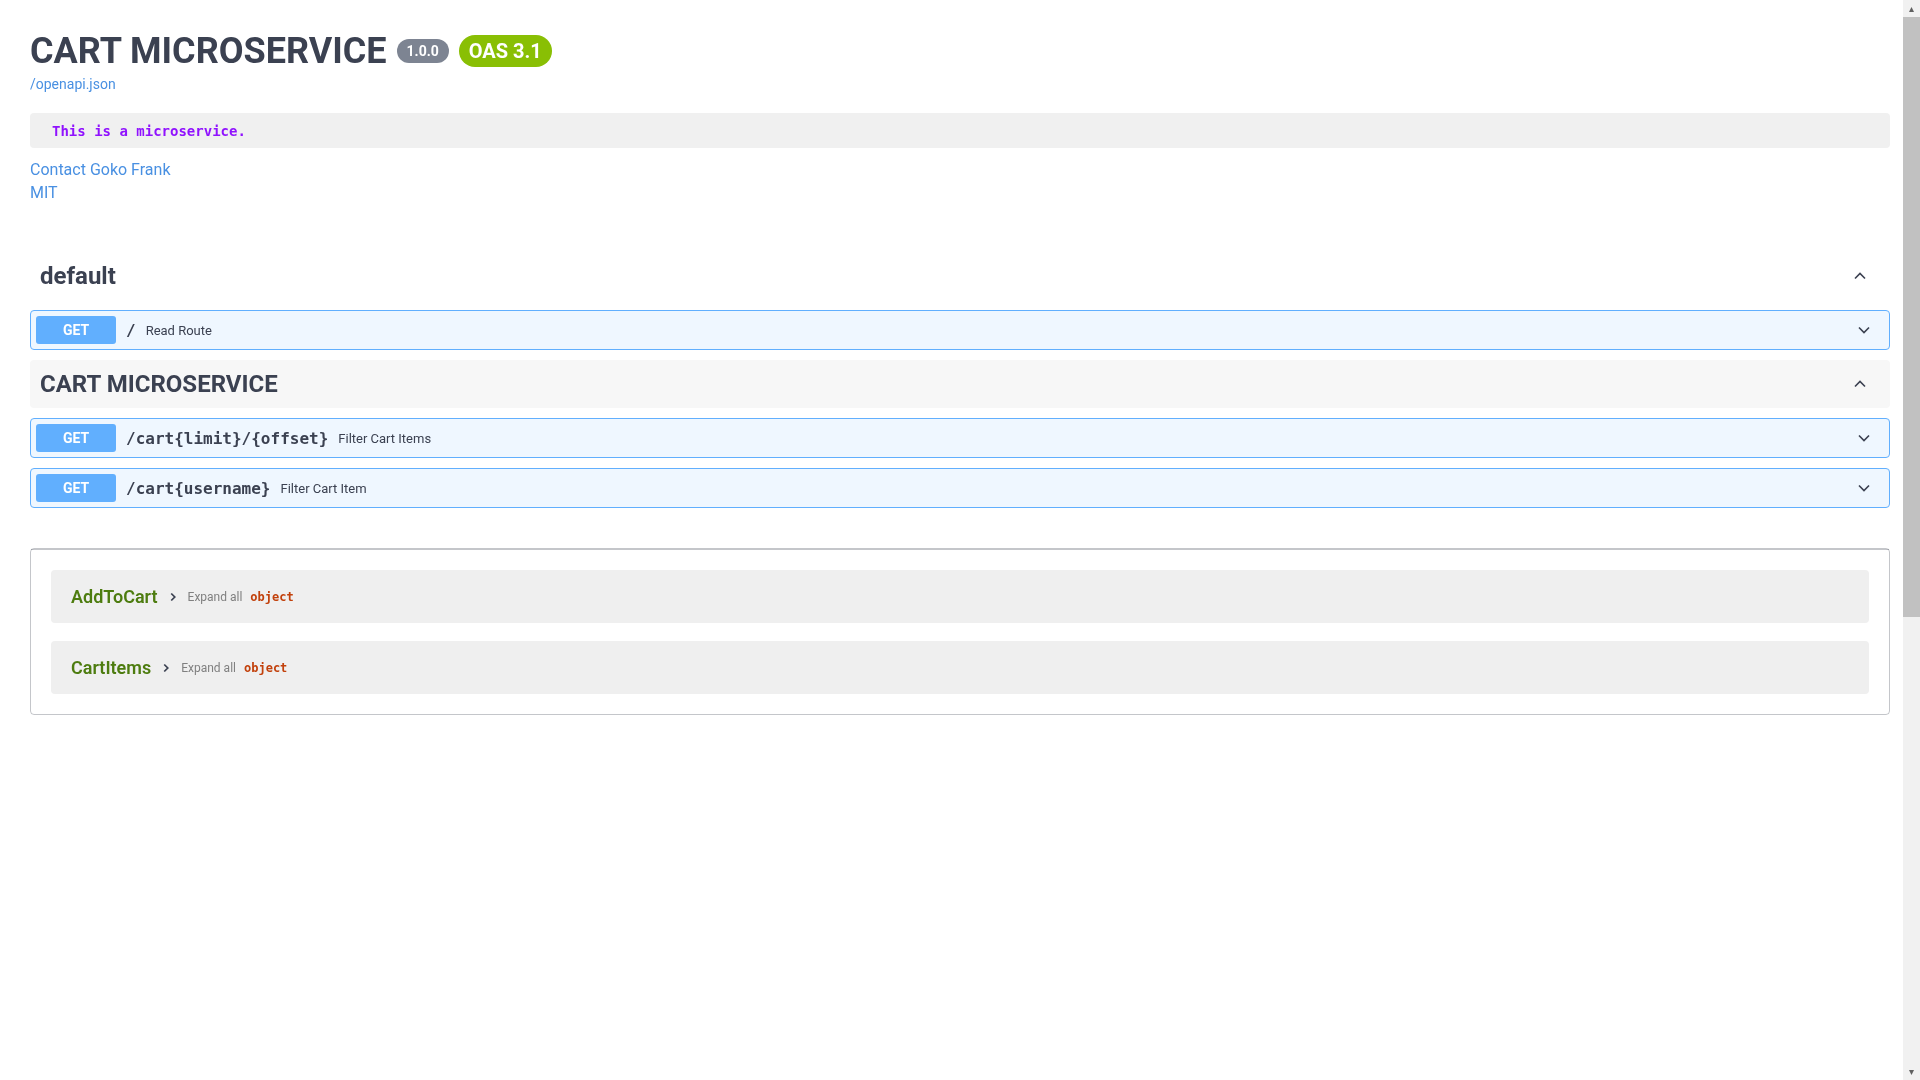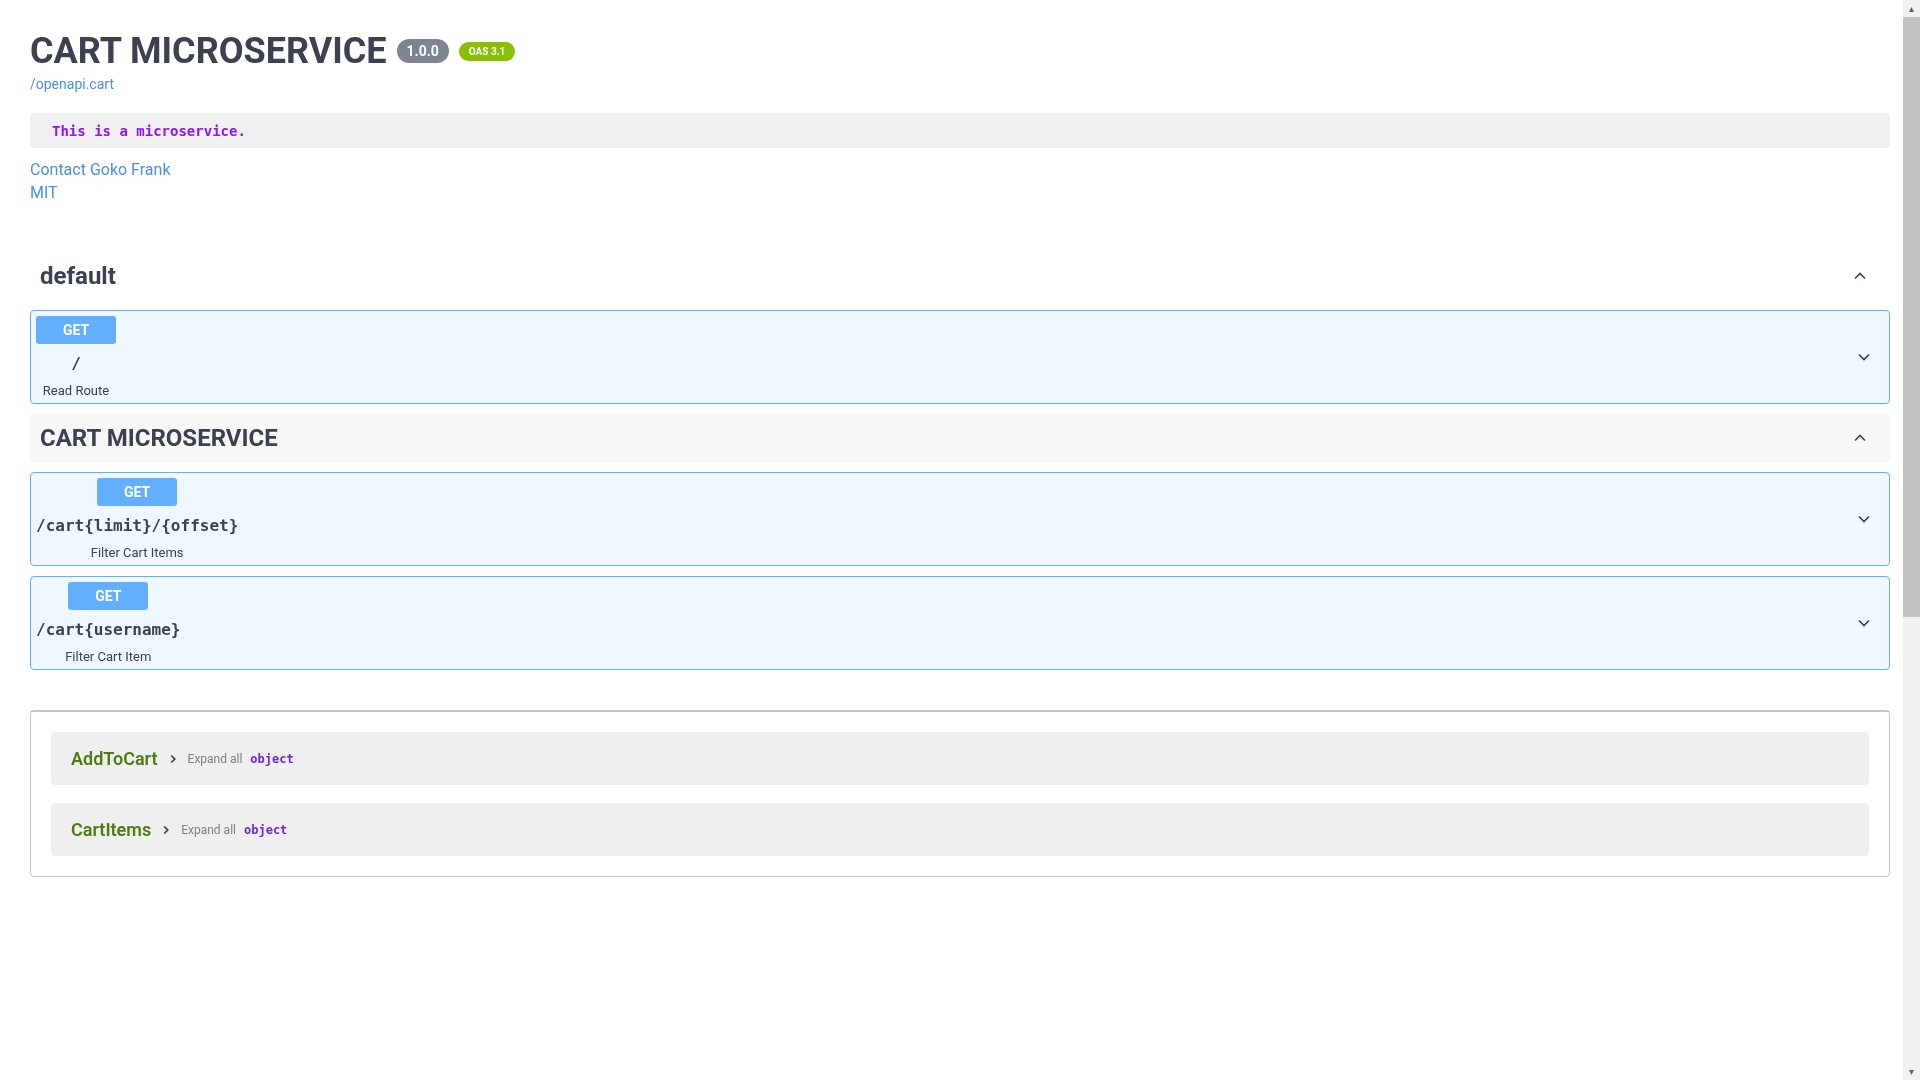--- a/index.html
+++ b/index.html
@@ -20,21 +20,21 @@
     background: #7d8492;
     color: #fff;
     font-size: 14px;
     font-weight: 700;
     padding: 4px 10px;
     border-radius: 56px;
   }
   .oas-badge {
     background: #89bf04;
     color: #fff;
-    font-size: 10px;
+    font-size: 20px;
     font-weight: 700;
     padding: 4px 10px;
     border-radius: 56px;
   }
   .spec-link {
     color: #4990e2;
     font-size: 14px;
     text-decoration: none;
     display: inline-block;
     margin-top: 4px;
@@ -90,21 +90,21 @@
     cursor: pointer;
   }
   .op-block.get {
     background: rgba(97,175,254,.1);
     border: 1px solid #61affe;
   }
   .op-block.post {
     background: rgba(73,204,144,.1);
     border: 1px solid #49cc90;
   }
-  .op-left { display: flex; align-items: center; gap: 10px; flex-direction: column; }
+  .op-left { display: flex; align-items: center; gap: 10px; }
   .method {
     font-size: 14px;
     font-weight: 700;
     color: #fff;
     padding: 6px 0;
     width: 80px;
     text-align: center;
     border-radius: 3px;
     flex-shrink: 0;
   }
@@ -170,21 +170,21 @@
   .schema-caret svg { width: 14px; height: 14px; }
   .expand-all {
     font-size: 12px;
     color: #808080;
     cursor: pointer;
   }
   .schema-type {
     font-family: monospace;
     font-size: 12px;
     font-weight: 600;
-    color: #6d28d9;
+    color: #c2410c;
   }
   .scrollbar {
     position: fixed;
     right: 0;
     top: 0;
     width: 17px;
     height: 100vh;
     background: #f1f1f1;
   }
   .scrollbar-thumb {
@@ -211,21 +211,21 @@
 </style>
 </head>
 <body>
 
 <div class="header">
   <div class="title-row">
     <h1 class="title">CART MICROSERVICE</h1>
     <span class="version-badge">1.0.0</span>
     <span class="oas-badge">OAS 3.1</span>
   </div>
-  <a class="spec-link">/openapi.cart</a>
+  <a class="spec-link">/openapi.json</a>
 </div>
 
 <div class="description-box">
   <code>This is a microservice.</code>
 </div>
 
 <a class="info-link">Contact Goko Frank</a>
 <a class="info-link">MIT</a>
 
 <div class="sections">

